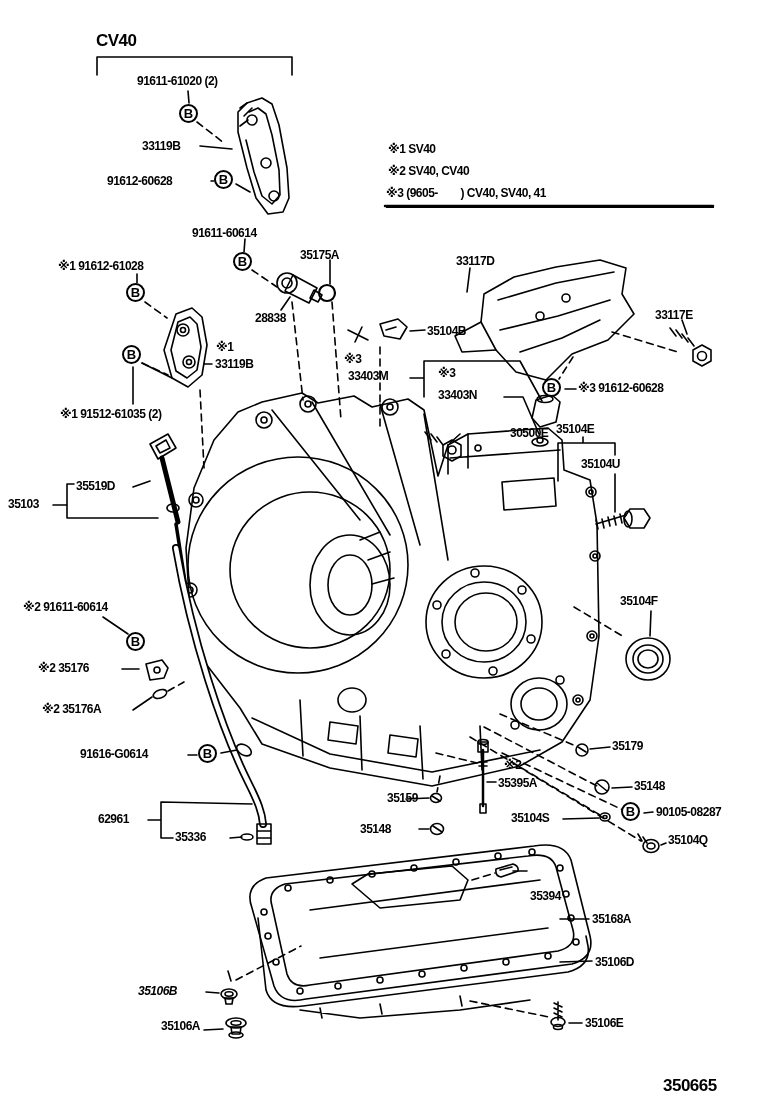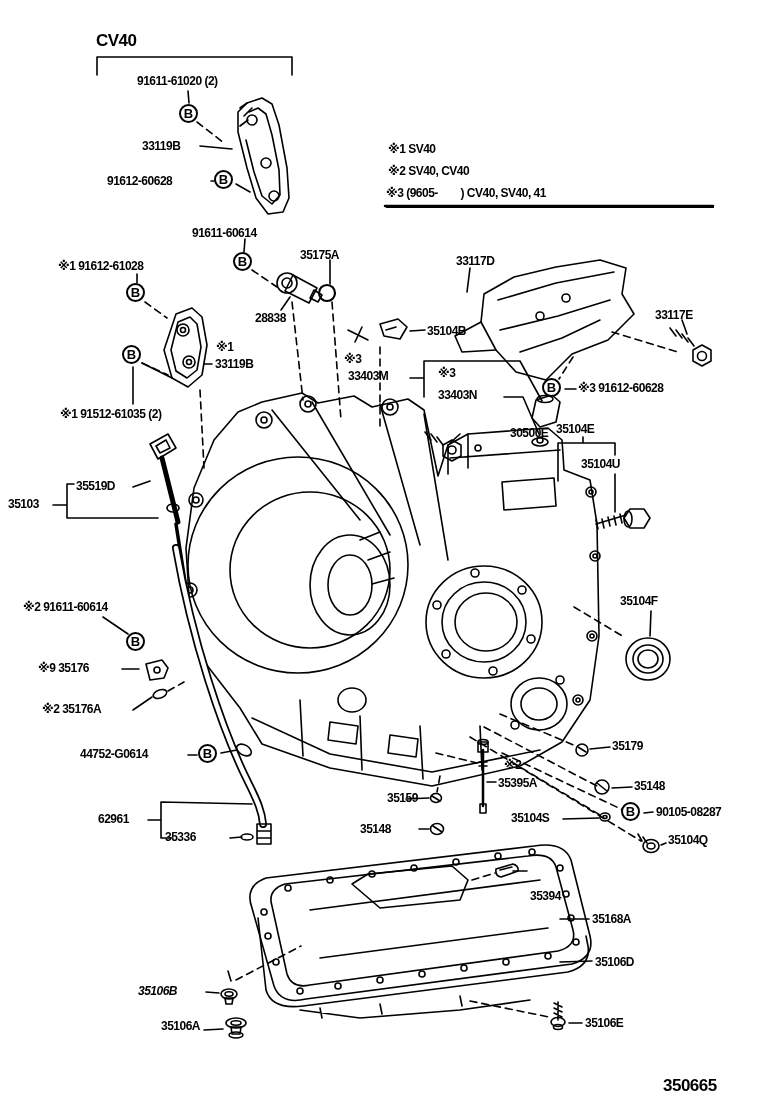--- a/index.html
+++ b/index.html
@@ -287,25 +287,25 @@
   <div class="lbl" style="left:556px;top:422px;">35104E</div>
   <div class="lbl" style="left:581px;top:457px;">35104U</div>
 
   <div class="lbl" style="left:216px;top:340px;">※1</div>
   <div class="lbl" style="left:215px;top:357px;">33119B</div>
   <div class="lbl" style="left:60px;top:407px;">※1 91512-61035 (2)</div>
   <div class="lbl" style="left:76px;top:479px;">35519D</div>
   <div class="lbl" style="left:8px;top:497px;">35103</div>
 
   <div class="lbl" style="left:23px;top:600px;">※2 91611-60614</div>
-  <div class="lbl" style="left:38px;top:661px;">※9 35176</div>
+  <div class="lbl" style="left:38px;top:661px;">※2 35176</div>
   <div class="lbl" style="left:42px;top:702px;">※2 35176A</div>
-  <div class="lbl" style="left:80px;top:747px;">44752-G0614</div>
+  <div class="lbl" style="left:80px;top:747px;">91616-G0614</div>
   <div class="lbl" style="left:98px;top:812px;">62961</div>
-  <div class="lbl" style="left:165px;top:830px;">35336</div>
+  <div class="lbl" style="left:175px;top:830px;">35336</div>
 
   <div class="lbl" style="left:620px;top:594px;">35104F</div>
   <div class="lbl" style="left:612px;top:739px;">35179</div>
   <div class="lbl" style="left:504px;top:758px;">※2</div>
   <div class="lbl" style="left:498px;top:776px;">35395A</div>
   <div class="lbl" style="left:634px;top:779px;">35148</div>
   <div class="lbl" style="left:656px;top:805px;">90105-08287</div>
   <div class="lbl" style="left:511px;top:811px;">35104S</div>
   <div class="lbl" style="left:668px;top:833px;">35104Q</div>
   <div class="lbl" style="left:363px;top:791px;margin-left:24px;">35159</div>

